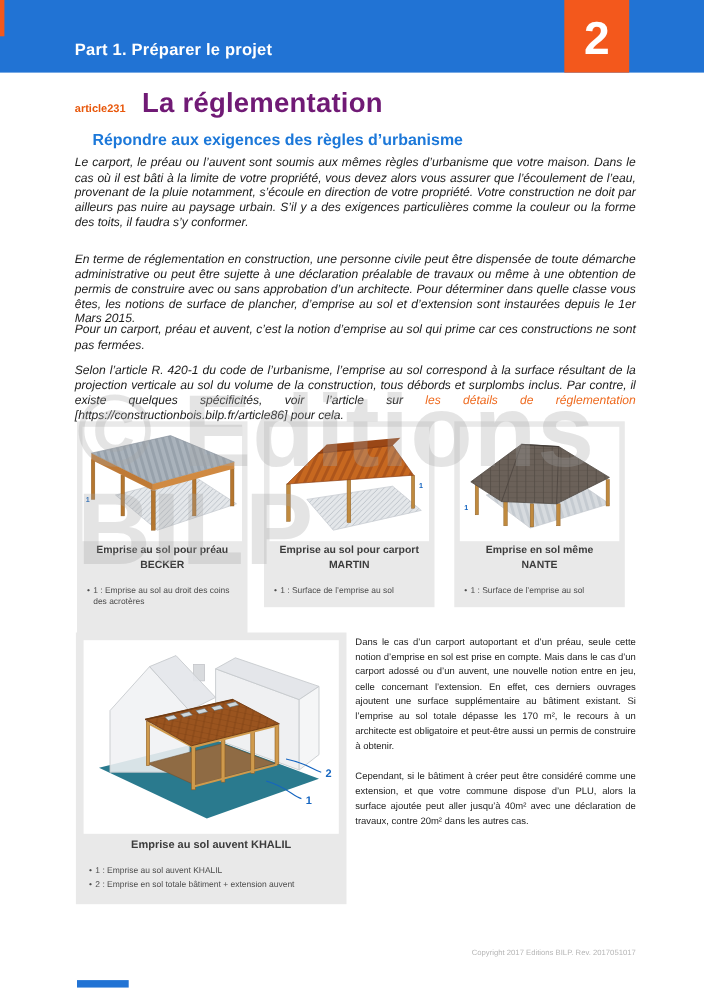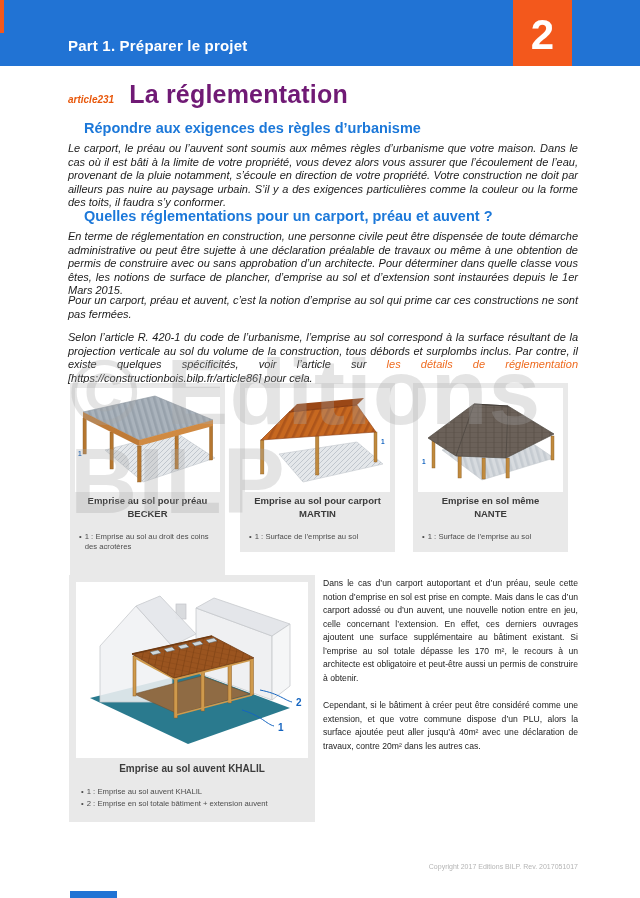--- a/index.html
+++ b/index.html
@@ -9,21 +9,21 @@
     -webkit-font-smoothing:antialiased;
   }
   
   .header-bar { position:absolute; left:0; top:0; width:640px; height:66px; background:#2173d4; }
   .corner-accent { position:absolute; left:0; top:0; width:4px; height:33px; background:#f3581c; }
   .part-title { position:absolute; left:68px; top:37px; color:#fff; font-weight:700; font-size:15px; letter-spacing:0.2px; }
   .chapter-box { position:absolute; left:513px; top:0; width:59px; height:66px; background:#f3581c;
     color:#fff; font-size:42px; font-weight:700; display:flex; align-items:center; justify-content:center; padding-top:4px; box-sizing:border-box; }
   
   .article-row { position:absolute; left:68px; top:80px; display:flex; align-items:baseline; }
-  .article-id { color:#e8580c; font-weight:700; font-size:10px;font-style:italic; }
+  .article-id { color:#e8580c; font-weight:700; font-size:10px; }
   .article-title { color:#701a75; font-weight:700; font-size:25px; margin-left:15px; letter-spacing:0.2px; }
   
   .h2 { position:absolute; left:84px; width:510px; margin:0; color:#1c78d9; font-size:14.5px; font-weight:700; }
   .para { position:absolute; left:68px; width:510px; margin:0; font-size:11px; line-height:13.6px;
     color:#1b1b1b; text-align:justify;font-style:italic; }
   .link { color:#ee6b20; cursor:pointer; }
   
   .watermark { position:absolute; left:70px; top:348px; z-index:6; pointer-events:none;
     font-size:93px; font-weight:700; line-height:89px; letter-spacing:1px;
     color:rgba(165,165,165,0.30); white-space:nowrap; }
@@ -63,21 +63,20 @@
   </div>
 
   <div class="article-row">
     <span class="article-id">article231</span>
     <span class="article-title">La réglementation</span>
   </div>
 
   <h2 class="h2" style="top:120px;">Répondre aux exigences des règles d’urbanisme</h2>
   <p class="para" style="top:142px;">Le carport, le préau ou l’auvent sont soumis aux mêmes règles d’urbanisme que votre maison. Dans le cas où il est bâti à la limite de votre propriété, vous devez alors vous assurer que l’écoulement de l’eau, provenant de la pluie notamment, s’écoule en direction de votre propriété. Votre construction ne doit par ailleurs pas nuire au paysage urbain. S’il y a des exigences particulières comme la couleur ou la forme des toits, il faudra s’y conformer.</p>
 
-  <h2 class="h2" style="top:208px;">Quelles réglementations pour un carport, préau et auvent ?</h2>
   <p class="para" style="top:230px;">En terme de réglementation en construction, une personne civile peut être dispensée de toute démarche administrative ou peut être sujette à une déclaration préalable de travaux ou même à une obtention de permis de construire avec ou sans approbation d’un architecte. Pour déterminer dans quelle classe vous êtes, les notions de surface de plancher, d’emprise au sol et d’extension sont instaurées depuis le 1er Mars 2015.</p>
   <p class="para" style="top:294px;">Pour un carport, préau et auvent, c’est la notion d’emprise au sol qui prime car ces constructions ne sont pas fermées.</p>
   <p class="para" style="top:331px;"><span>Selon l’article R. 420-1 du code de l’urbanisme, l’emprise au sol correspond à la surface résultant de la projection verticale au sol du volume de la construction, tous débords et surplombs inclus. Par contre, il existe quelques spécificités, voir l’article sur </span><span class="link">les détails de réglementation</span><span> [https://constructionbois.bilp.fr/article86] pour cela.</span></p>
 
   <div class="card" style="left:70px; height:210px;">
     <div class="card-img">
       <svg viewBox="0 0 145 104">
         <defs>
           <pattern id="pb-hatch" width="5" height="5" patternUnits="userSpaceOnUse">
             <rect width="5" height="5" fill="#e4e7ea"></rect>

